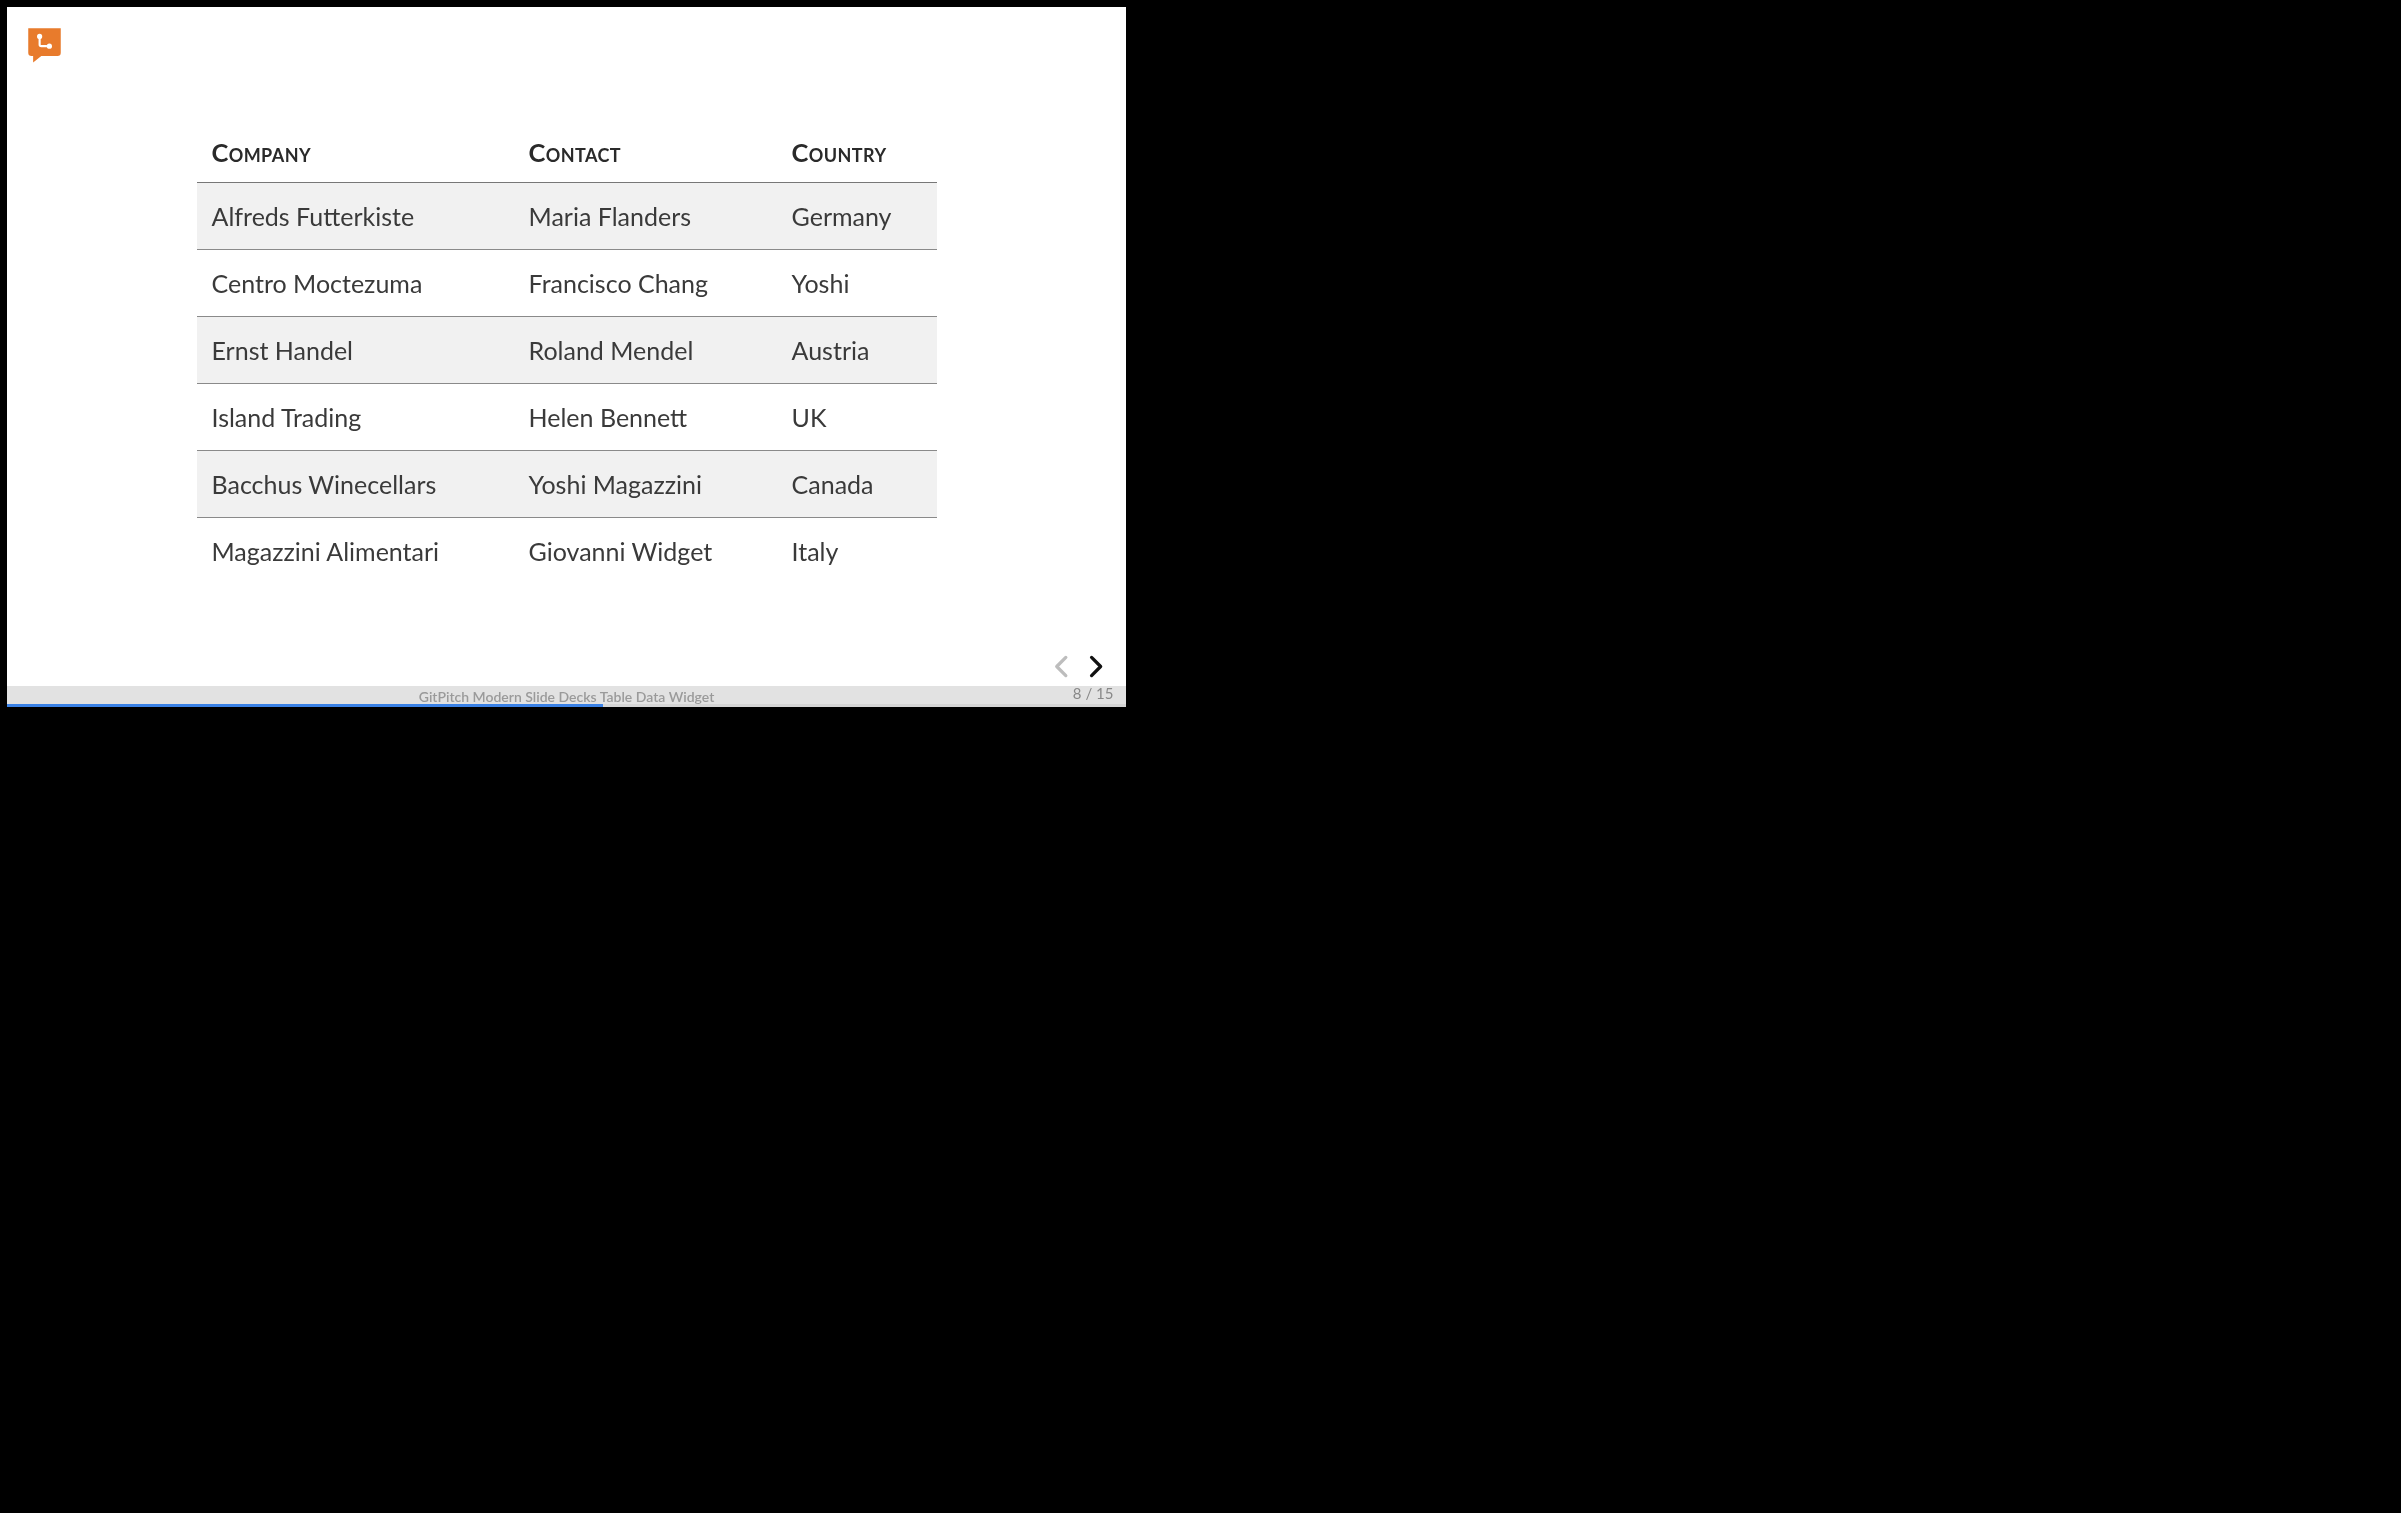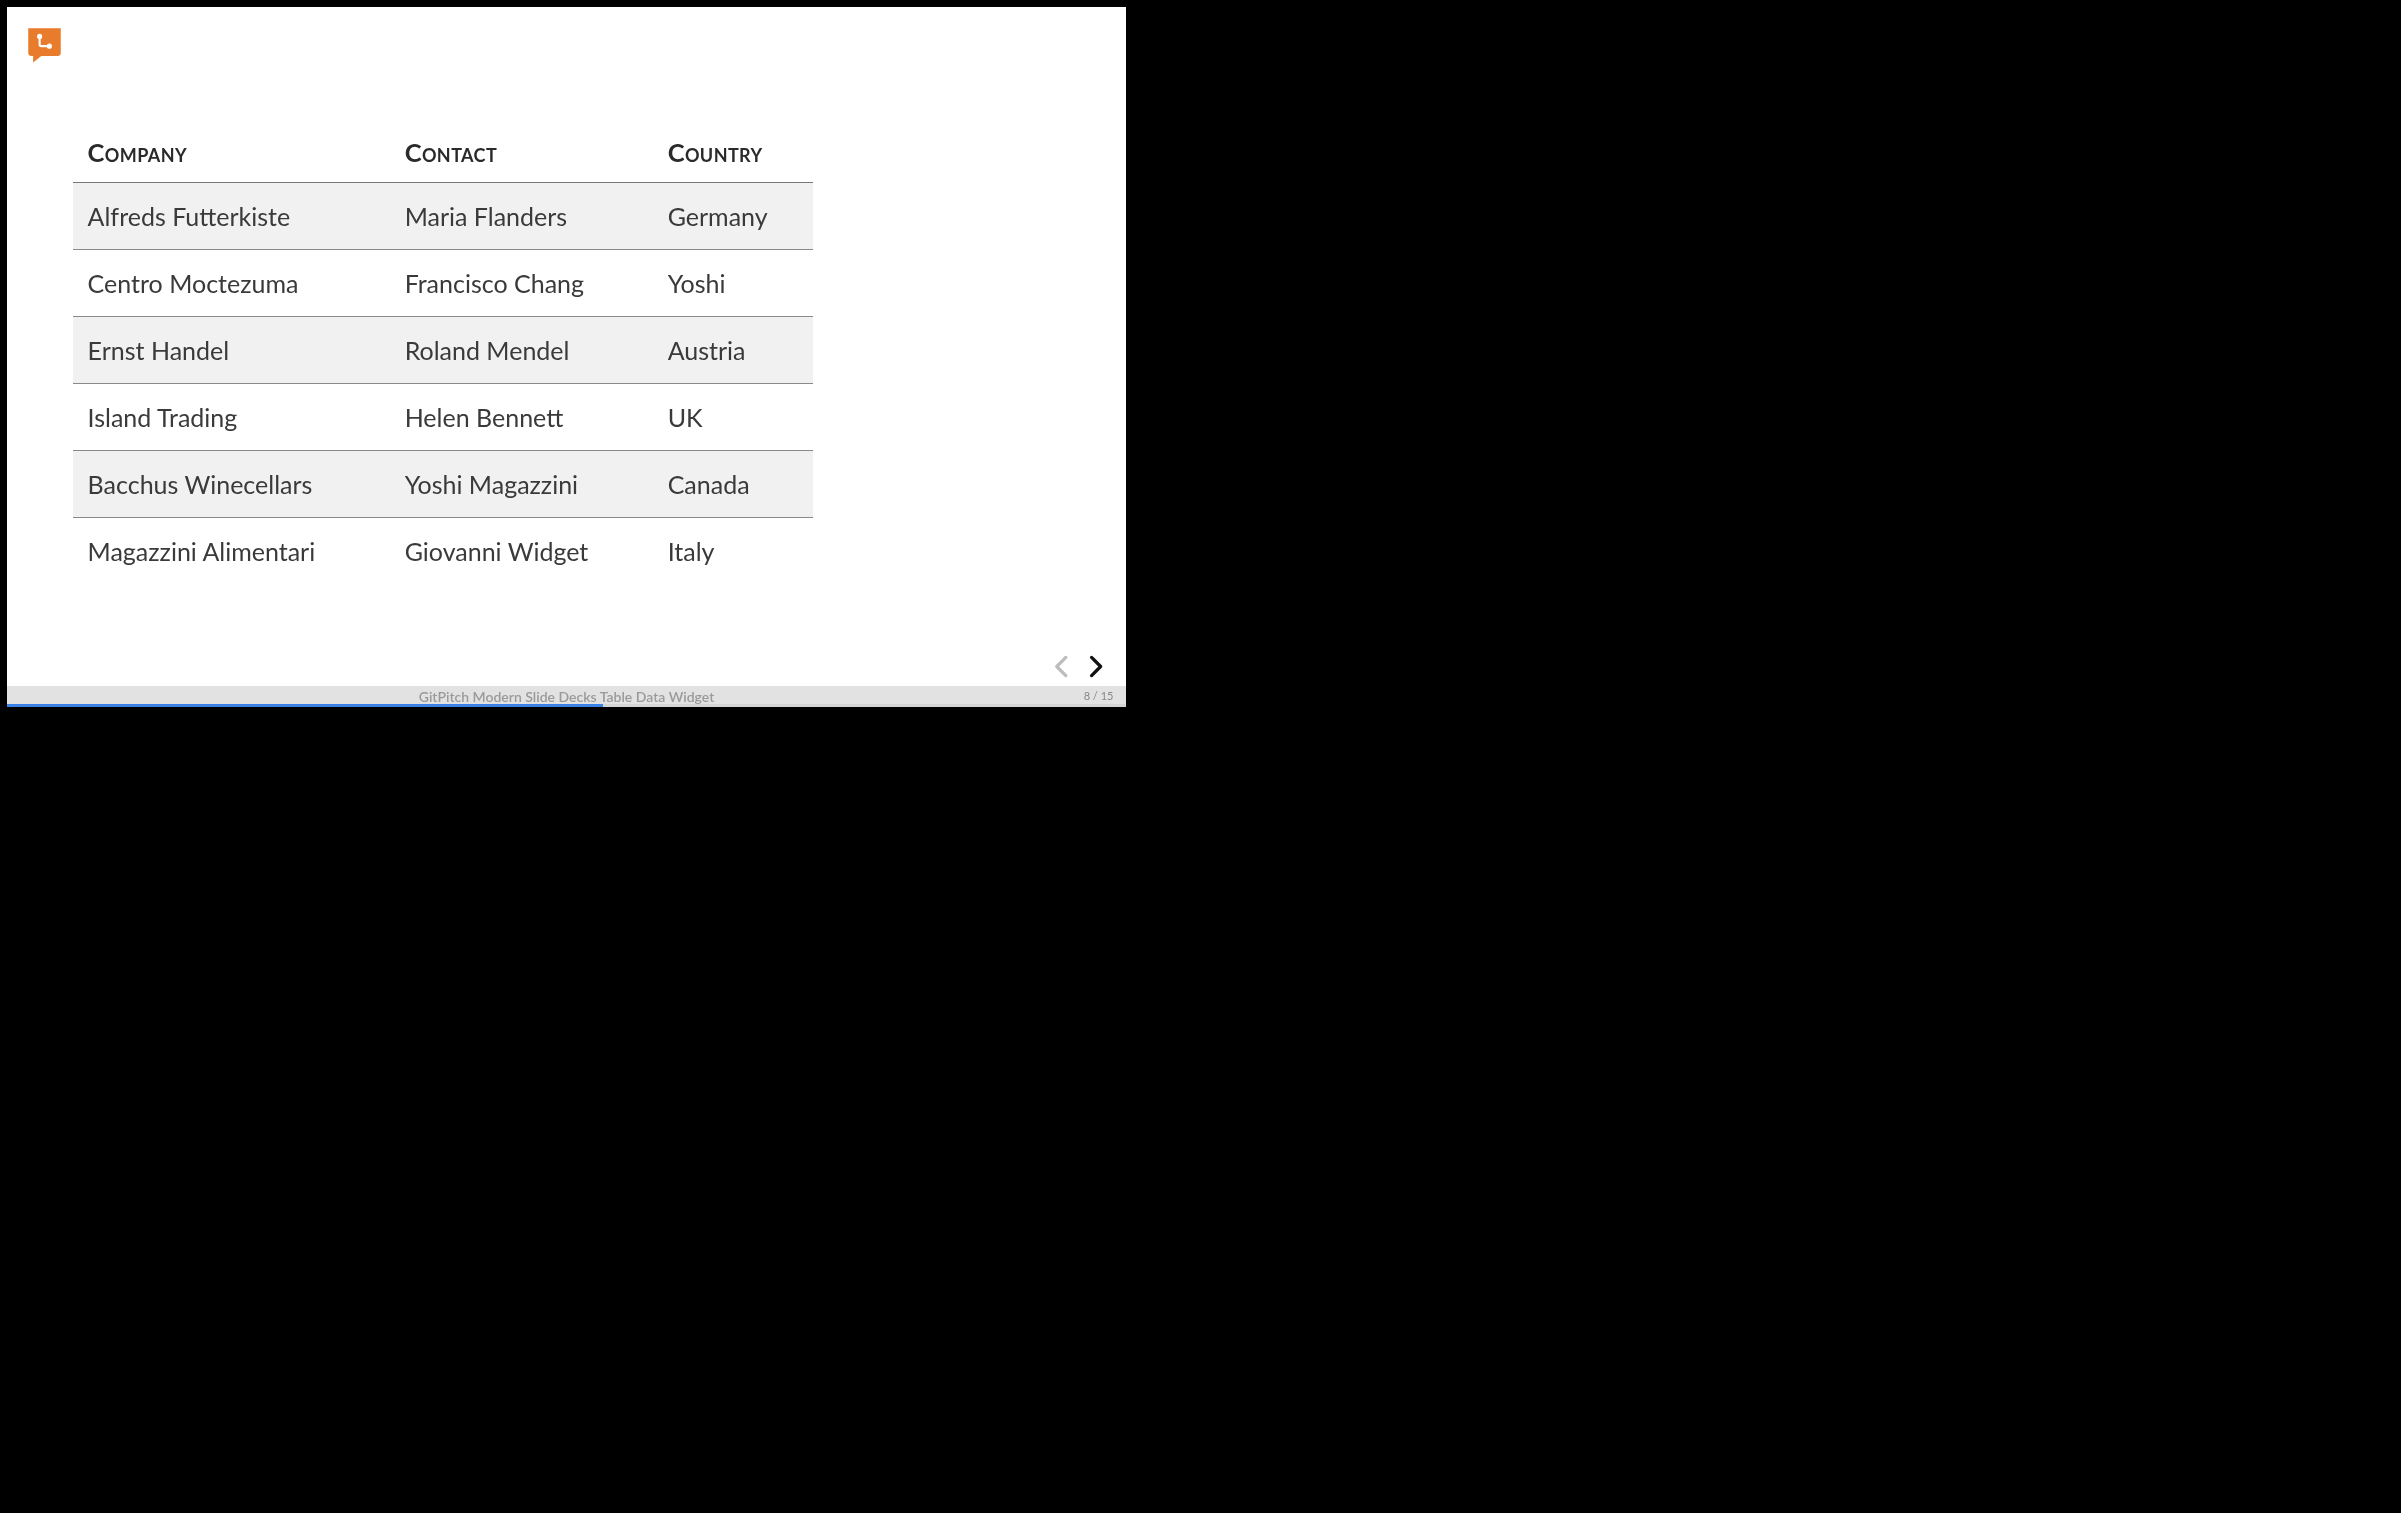--- a/index.html
+++ b/index.html
@@ -29,20 +29,21 @@
       position: absolute;
       top: 18px;
       left: 18px;
       width: 39px;
       height: 39px;
     }
     .slide-content {
       flex: 1;
       display: flex;
       align-items: center;
+      justify-content: center;
       padding: 33px 66px 38px 66px;
     }
     table {
       border-collapse: collapse;
       width: 740px;
       font-size: 25px;
       color: #2e2e2e;
     }
     thead th {
       text-align: left;
@@ -79,21 +80,21 @@
     }
     .footer-title {
       font-size: 14px;
       color: #9a9a9a;
       font-weight: 600;
     }
     .page-indicator {
       position: absolute;
       right: 13px;
       bottom: 5px;
-      font-size: 11px;
+      font-size: 15px;
       color: #888;
     }
     .progress-track {
       position: absolute;
       left: 0;
       right: 0;
       bottom: 0;
       height: 3.3px;
       background: #d5d5d5;
     }

